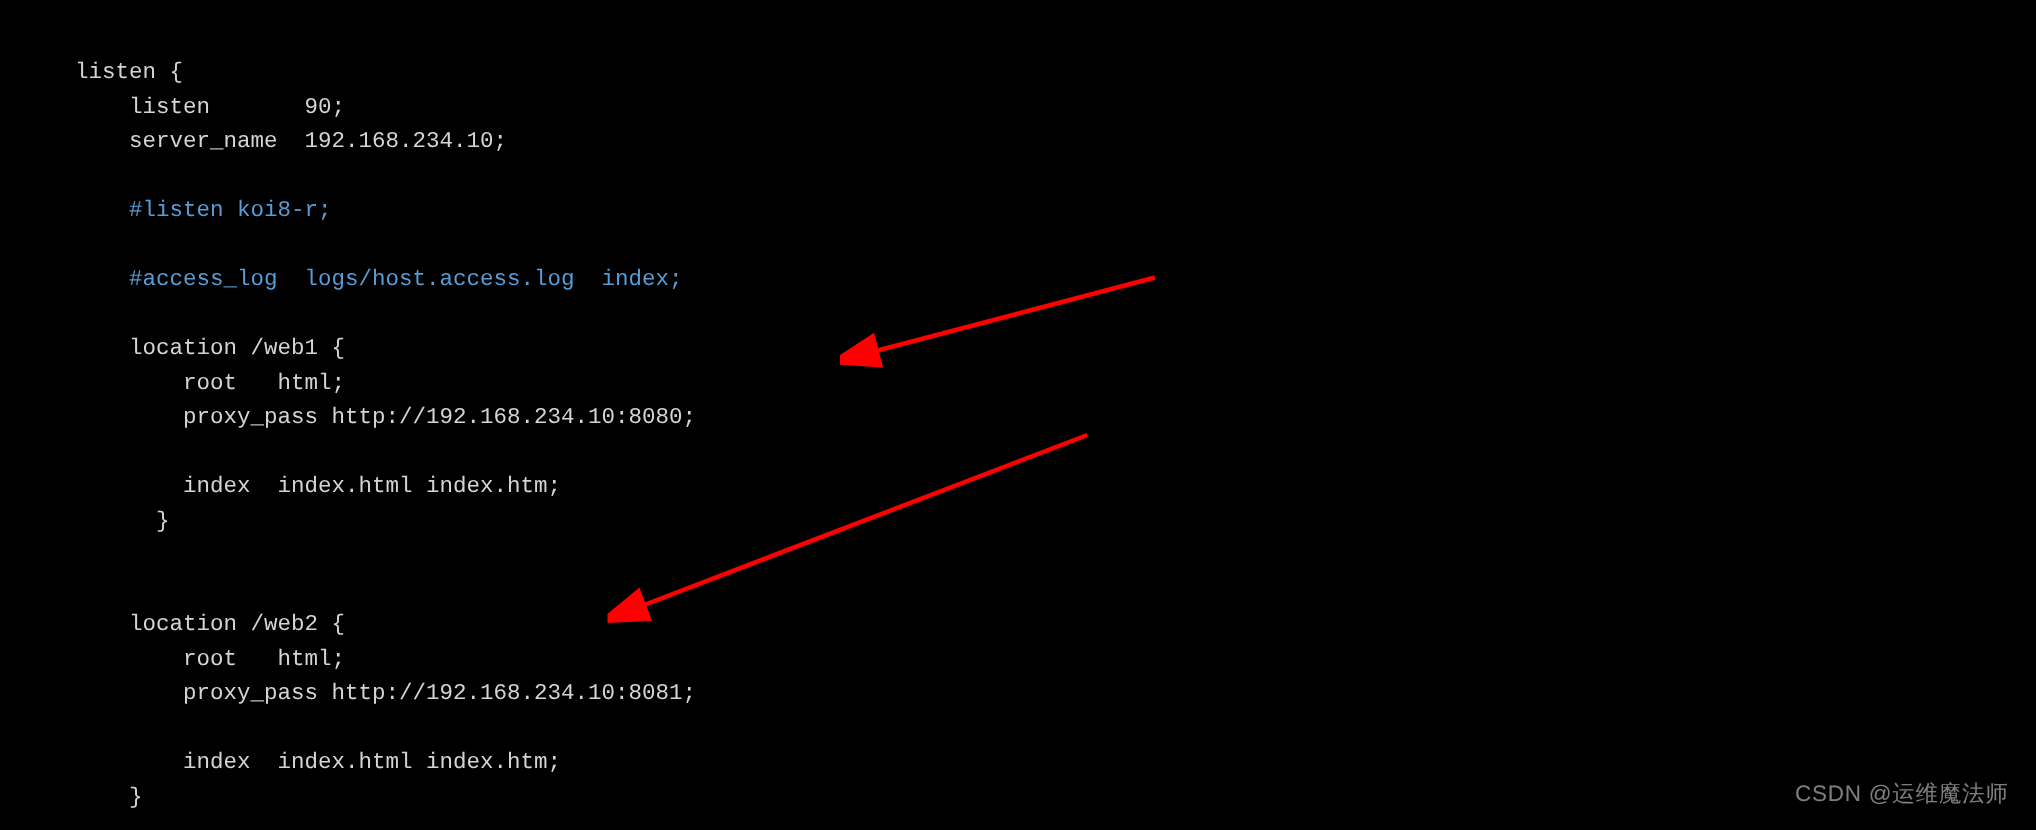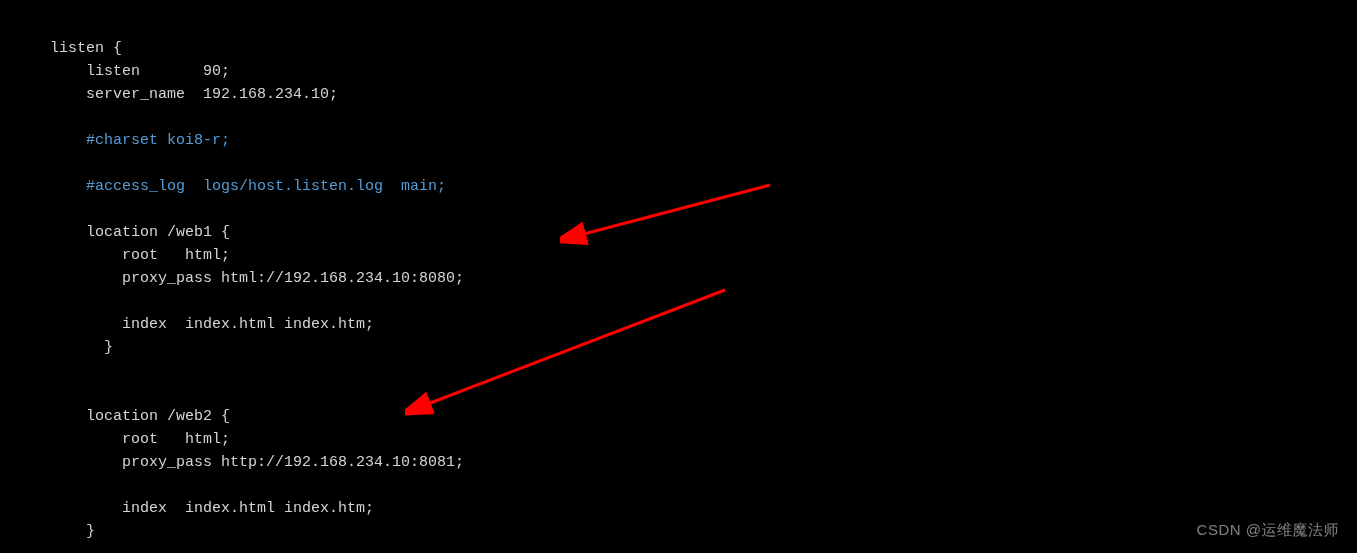--- a/index.html
+++ b/index.html
@@ -9,27 +9,27 @@
   .arrow{position:absolute;pointer-events:none;}
 </style>
 </head>
 <body>
 
 <div class="code">
 <span>listen {</span>
 <span>    listen       90;</span>
 <span>    server_name  192.168.234.10;</span>
 <span></span>
-<span class="cm">    #charset koi8-r;</span>
+<span class="cm">    #listen koi8-r;</span>
 <span></span>
-<span class="cm">    #access_log  logs/host.listen.log  main;</span>
+<span class="cm">    #access_log  logs/host.access.log  index;</span>
 <span></span>
 <span>    location /web1 {</span>
 <span>        root   html;</span>
-<span>        proxy_pass html://192.168.234.10:8080;</span>
+<span>        proxy_pass http://192.168.234.10:8080;</span>
 <span></span>
 <span>        index  index.html index.htm;</span>
 <span>      }</span>
 <span></span>
 <span></span>
 <span>    location /web2 {</span>
 <span>        root   html;</span>
 <span>        proxy_pass http://192.168.234.10:8081;</span>
 <span></span>
 <span>        index  index.html index.htm;</span>

